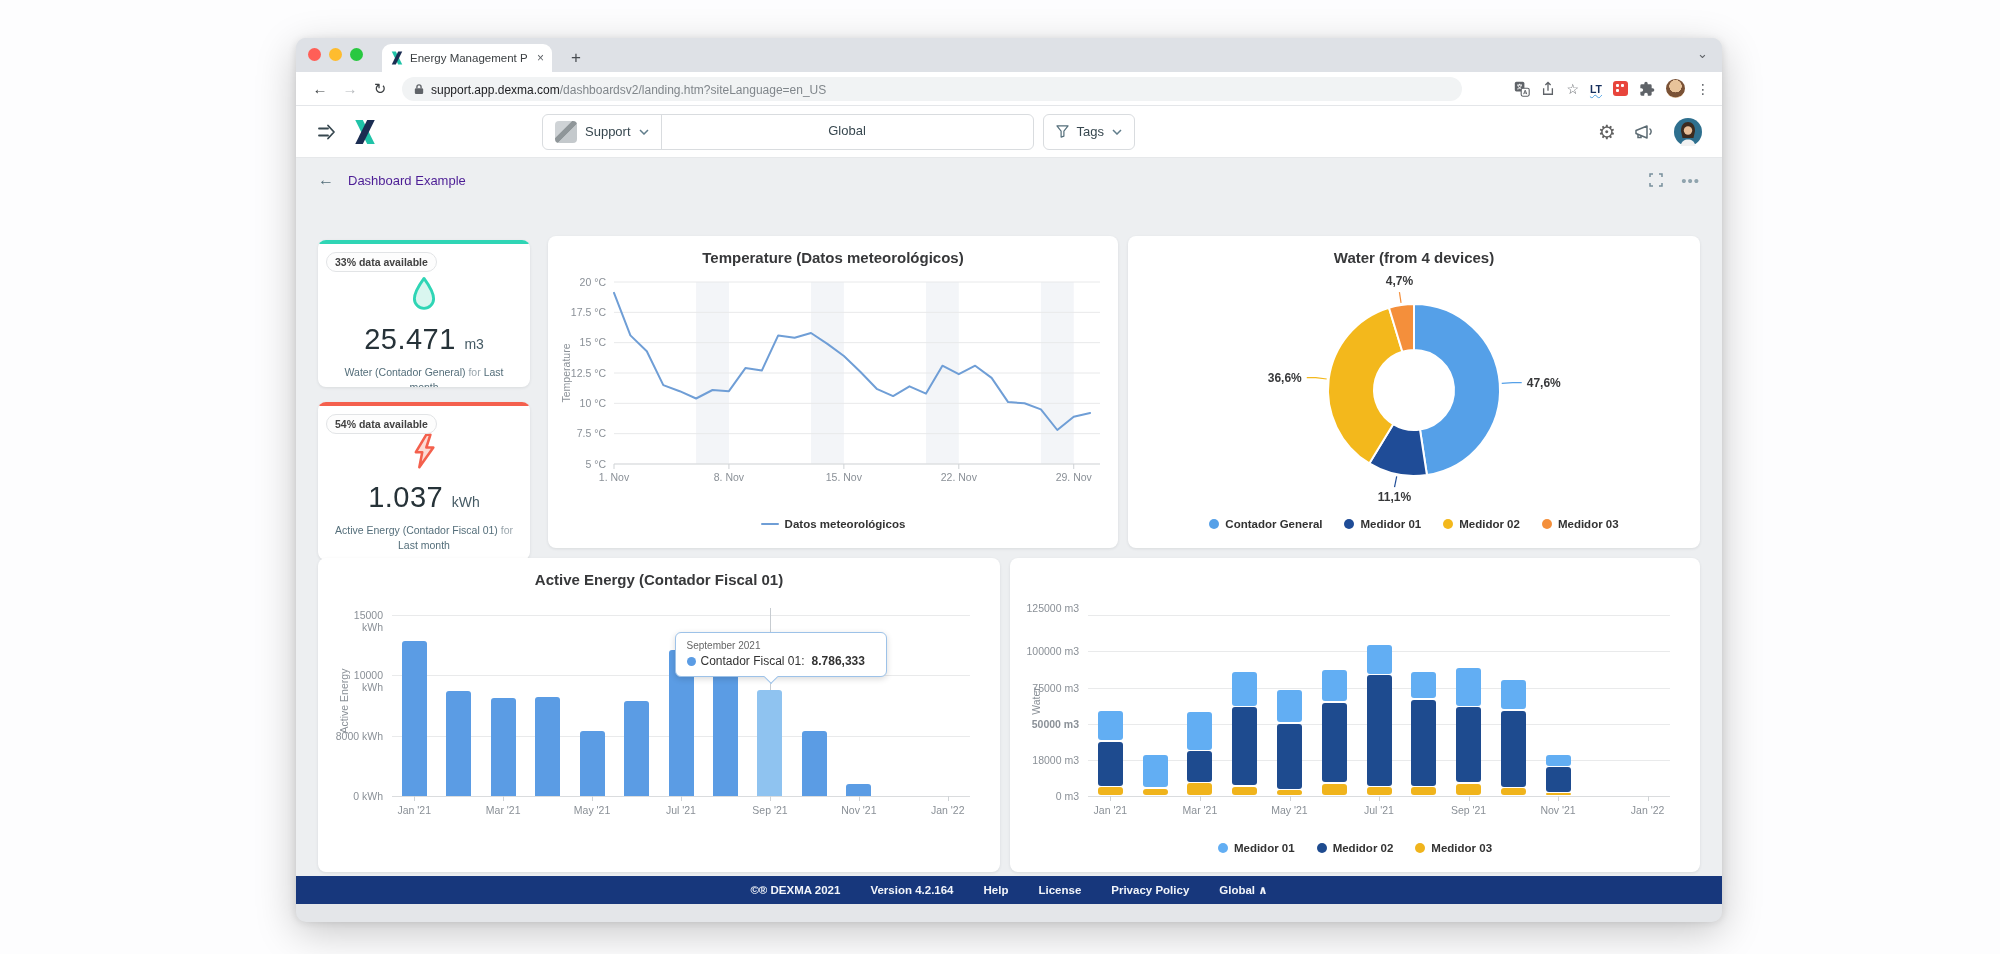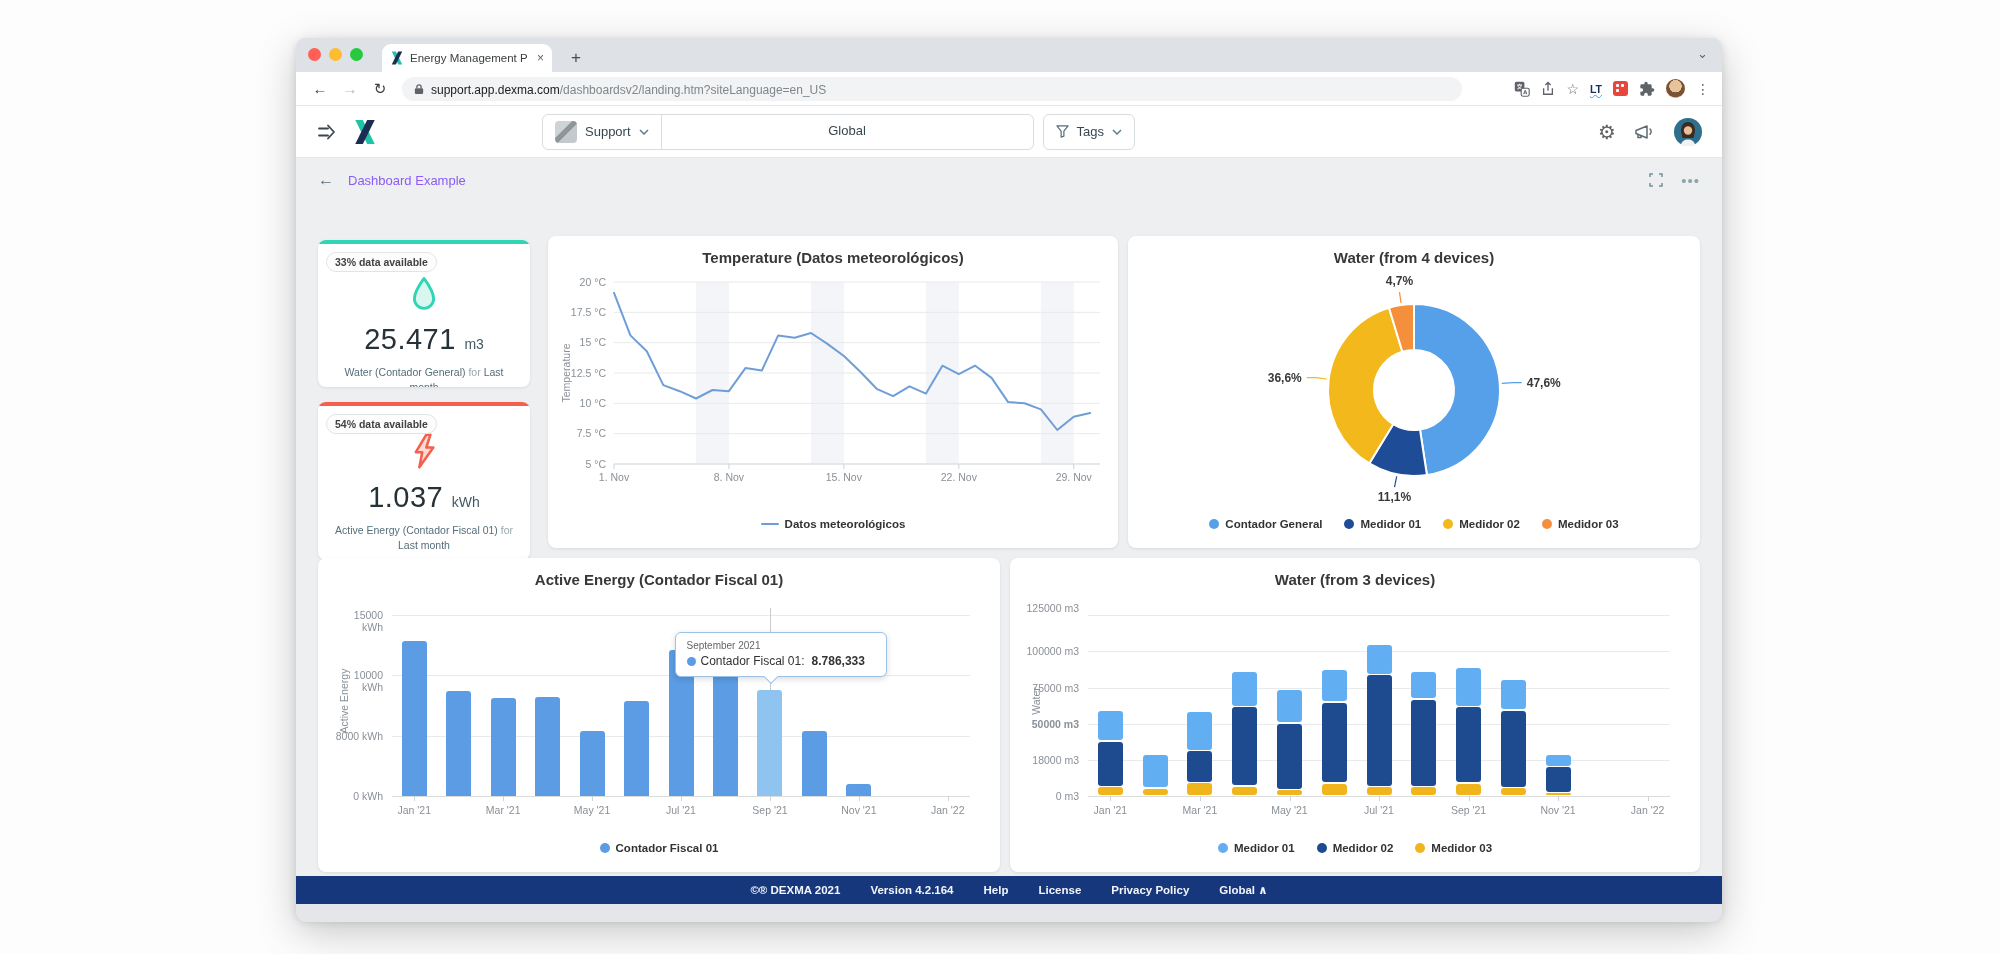--- a/index.html
+++ b/index.html
@@ -50,21 +50,21 @@
   .sel .grow { flex:1; }
   .sel.tags { border:1px solid #d9dcdf; border-radius:6px; height:36px; margin-left:9px; }
   .thumb { width:22px; height:22px; border-radius:4px; background:linear-gradient(135deg,#cfd3d6 0 38%,#8f9699 40% 55%,#c4c9cc 57%); }
   .hdr-right { margin-left:auto; display:flex; align-items:center; gap:18px; }
   .gear { font-size:20px; color:#616161; line-height:1; }
 
   
   .main { position:relative; height:718px; background:#edeff1; flex:none; }
   .toolbar { position:absolute; left:0; top:0; right:0; height:44px; display:flex; align-items:center; padding:0 22px; }
   .back-arrow { font-size:16px; color:#546e7a; margin-right:14px; }
-  .toolbar-title { font-size:13px; color:#8b5cf6; }
+  .toolbar-title { font-size:13px; color:#4c1d95; }
   .toolbar-right { margin-left:auto; display:flex; align-items:center; gap:18px; color:#78909c; }
   .dots { font-size:15px; letter-spacing:1px; color:#90a4ae; }
 
   .card { position:absolute; background:#fff; border-radius:8px; box-shadow:0 1px 3px rgba(35,47,62,.10); }
   .kpi { overflow:hidden; text-align:center; }
   .kpi-accent { height:4px; width:100%; }
   .badge { position:absolute; left:8px; top:12px; border:1px solid #e2e4e6; background:#fdfdfd; border-radius:10px;
            padding:3px 8px; font-size:10.5px; font-weight:bold; color:#424242; }
   .kpi-icon { margin-top:32px; }
   .kpi2 .kpi-icon { margin-top:26px; }
@@ -379,30 +379,23 @@
           <div class="tt" style="left: 344.5px; top: 32.1px; width: 212px;">
             <div class="tt-date">September 2021</div>
             <div class="tt-row">
               <span class="tt-dot"></span>
               <span>Contador Fiscal 01:</span>
               <b>8.786,333</b>
             </div>
             <div class="tt-caret" style="left: 90.4px;"></div>
           </div>
         </div>
-      <div class="legend" id="ae-legend" style="top:284px;">
-          <span class="lg">
-            <span class="dot" style="background: rgb(91, 156, 228);"></span>
-            <span>Contador Fiscal 01</span>
-          </span>
-        </div>
     </div>
 
     <div class="card" style="left:714px; top:400px; width:690px; height:314px;">
-      <div class="chart-title">Water (from 3 devices)</div>
       <div class="chart-host" id="ws-chart" style="left:12px; top:42px; width:666px; height:228px;">
           <div class="grid zero" style="left: 66px; top: 196px; width: 582px;"></div>
           <div class="ytick" style="left: 0px; top: 190px; width: 57px;">0 m3</div>
           <div class="grid" style="left: 66px; top: 159.846px; width: 582px;"></div>
           <div class="ytick" style="left: 0px; top: 153.846px; width: 57px;">18000 m3</div>
           <div class="grid" style="left: 66px; top: 123.692px; width: 582px;"></div>
           <div class="ytick" style="left: 0px; top: 117.692px; width: 57px; font-weight: bold;">50000 m3</div>
           <div class="grid" style="left: 66px; top: 87.5385px; width: 582px;"></div>
           <div class="ytick" style="left: 0px; top: 81.5385px; width: 57px;">75000 m3</div>
           <div class="grid" style="left: 66px; top: 51.3846px; width: 582px;"></div>

